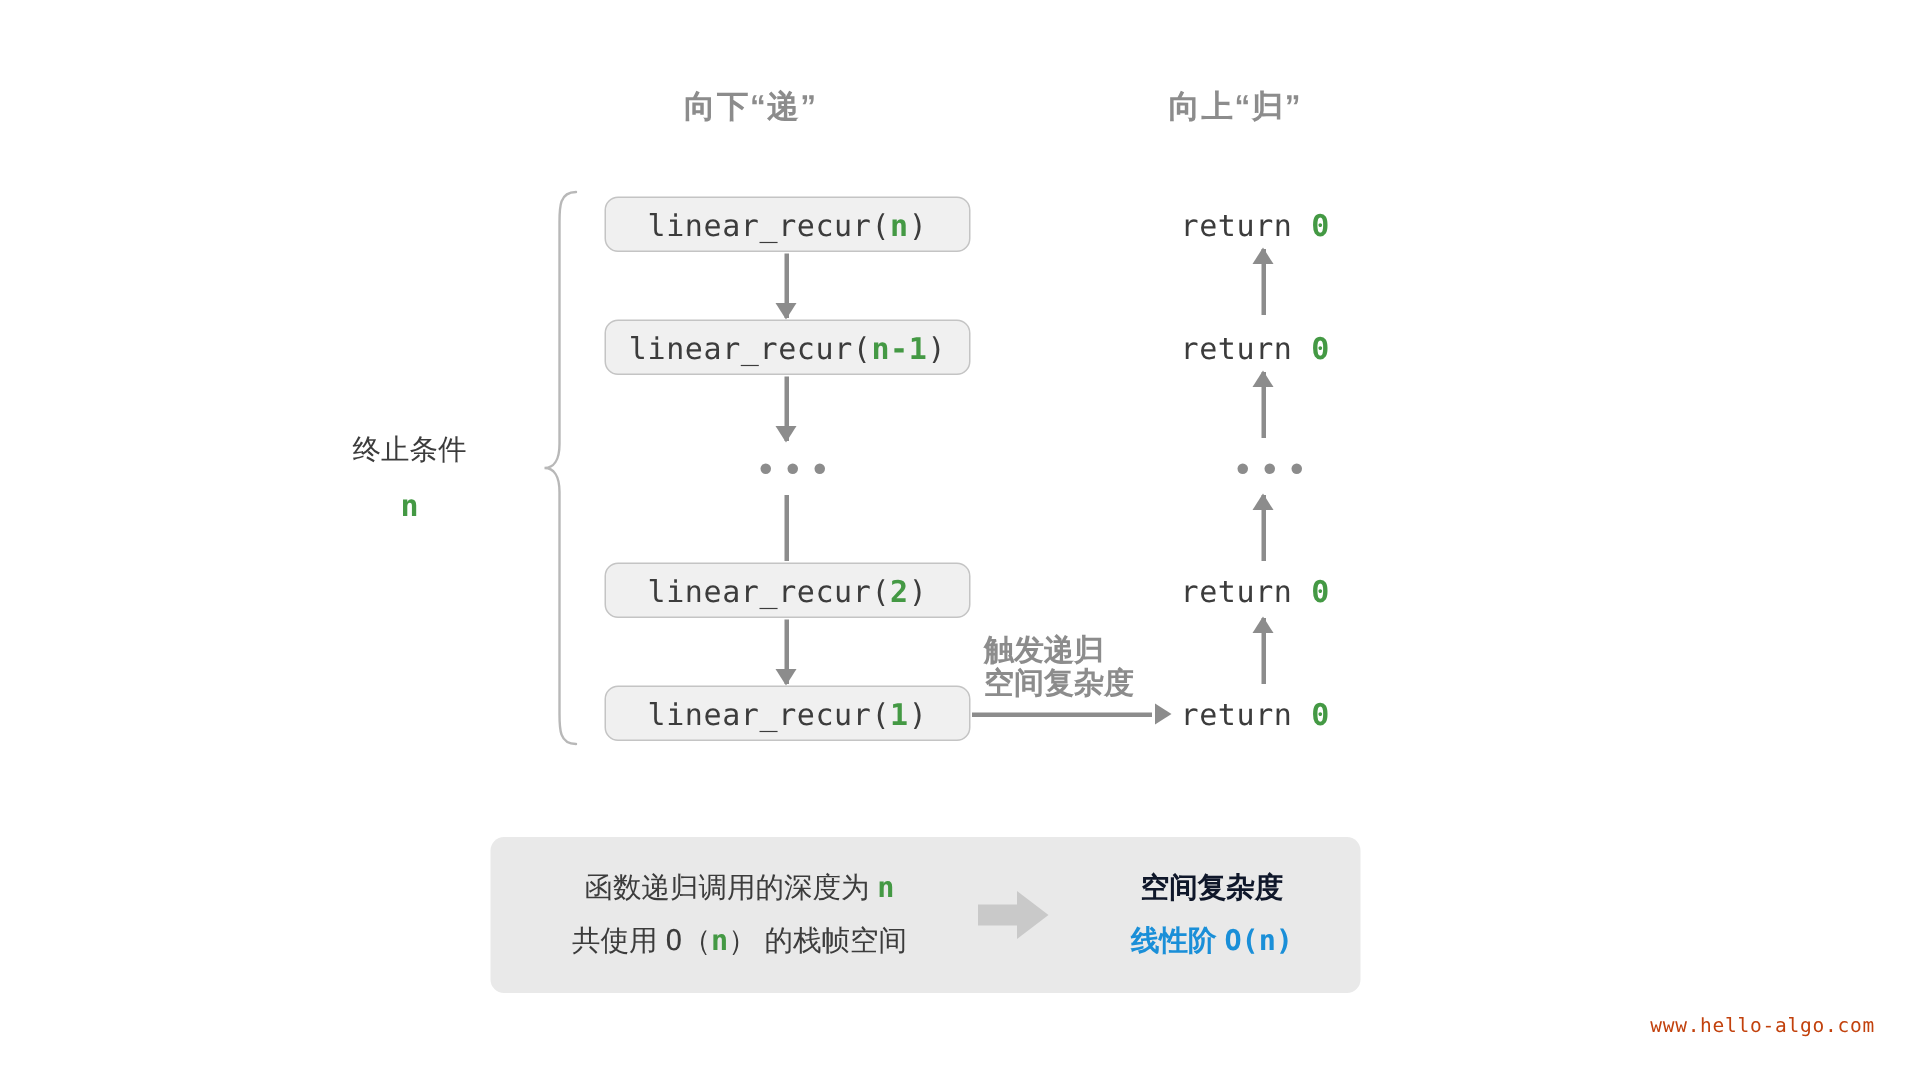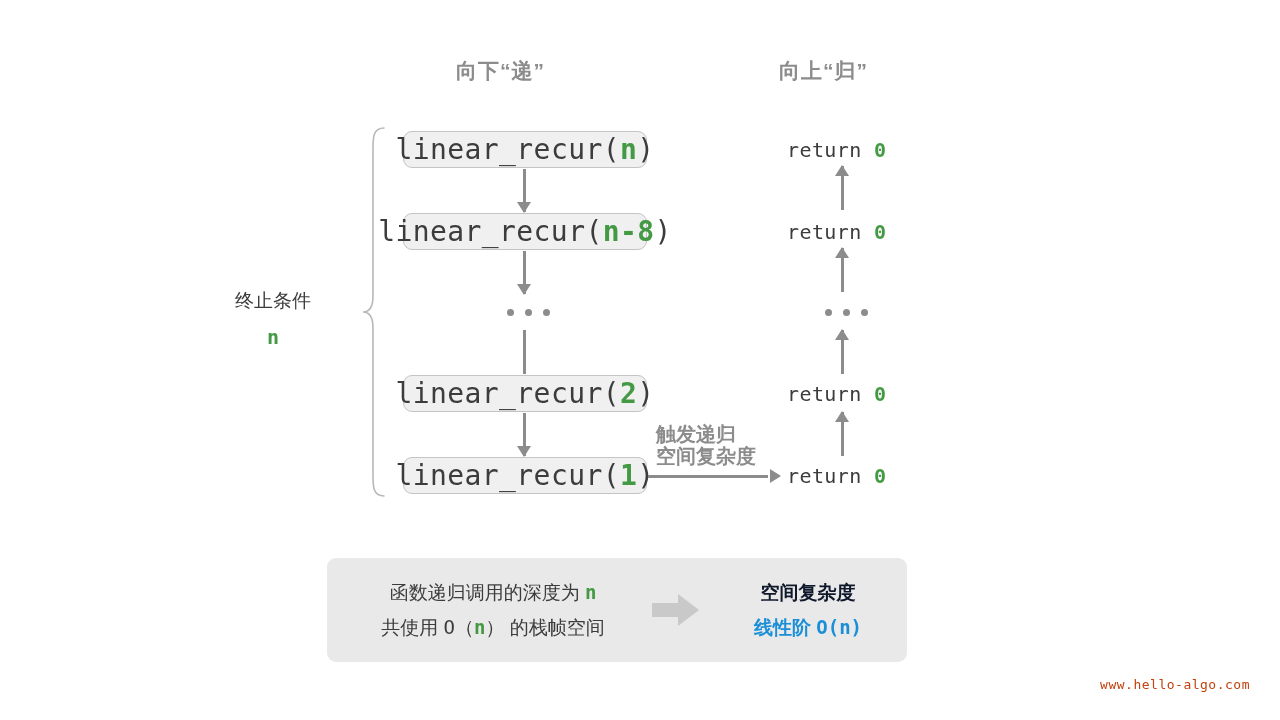--- a/index.html
+++ b/index.html
@@ -31,21 +31,21 @@
     width:244px;
     height:37px;
     box-sizing:border-box;
     background:#f0f0f0;
     border:1.4px solid #c4c4c4;
     border-radius:9px;
     display:flex;
     align-items:center;
     justify-content:center;
     font-family:"DejaVu Sans Mono","Liberation Mono",monospace;
-    font-size:28px;
+    font-size:20px;
     color:#3c3c3c;
     letter-spacing:0.4px;
     white-space:nowrap;
   }
   .call-box .arg{color:#449944;font-weight:bold;}
 
   #box-n    {top:131px;}
   #box-n1   {top:213px;}
   #box-2    {top:375px;}
   #box-1    {top:457px;}
@@ -203,21 +203,21 @@
     <div class="n">n</div>
   </div>
 
   <div class="call-box" id="box-n">
     <span>linear_recur(</span>
       <span class="arg">n</span>
       <span>)</span>
   </div>
   <div class="call-box" id="box-n1">
     <span>linear_recur(</span>
-      <span class="arg">n-8</span>
+      <span class="arg">n-1</span>
       <span>)</span>
   </div>
   <div class="call-box" id="box-2">
     <span>linear_recur(</span>
       <span class="arg">2</span>
       <span>)</span>
   </div>
   <div class="call-box" id="box-1">
     <span>linear_recur(</span>
       <span class="arg">1</span>

